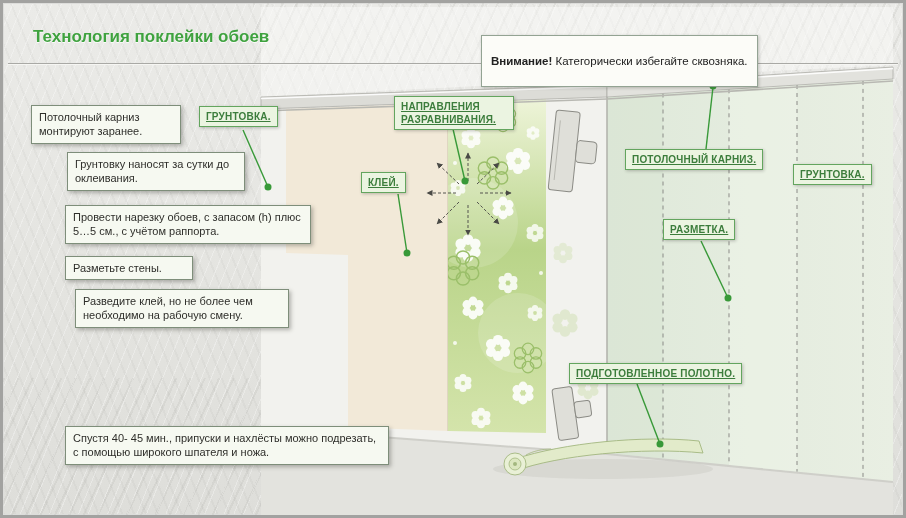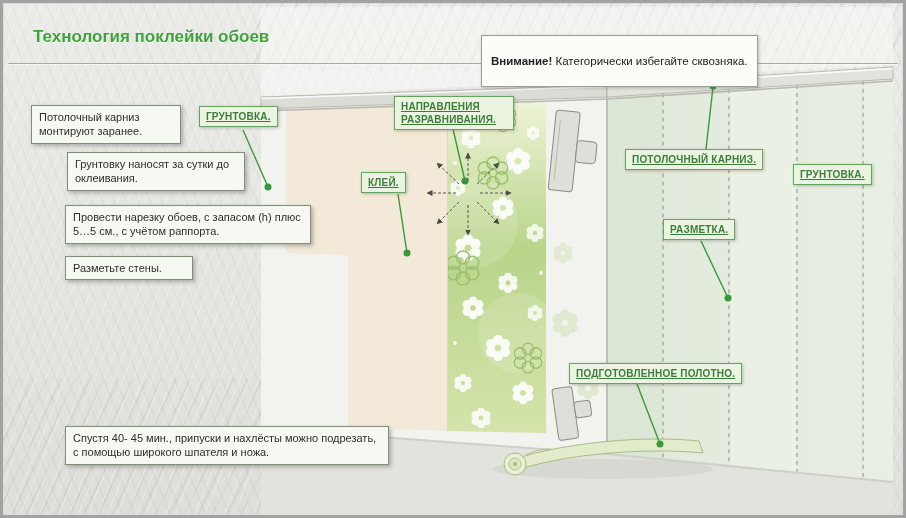--- a/index.html
+++ b/index.html
@@ -202,20 +202,21 @@
   <h1 class="page-title">Технология поклейки обоев</h1>
   <div class="rule"></div>
   <div class="warning">
     <span class="warn-bold">Внимание!</span><span> Категорически избегайте сквозняка.</span>
   </div>
 
   <div class="step" style="left:28px;top:102px;width:134px">Потолочный карниз монтируют заранее.</div>
   <div class="step" style="left:64px;top:149px;width:162px">Грунтовку наносят за сутки до оклеивания.</div>
   <div class="step" style="left:62px;top:202px;width:230px">Провести нарезку обоев, с запасом (h) плюс 5…5 см., с учётом раппорта.</div>
   <div class="step" style="left:62px;top:253px;width:112px">Разметьте стены.</div>
+  <div class="step" style="left:72px;top:286px;width:198px">Разведите клей, но не более чем необходимо на рабочую смену.</div>
   <div class="step" style="left:62px;top:423px;width:308px">Спустя 40- 45 мин., припуски и нахлёсты можно подрезать, с помощью широкого шпателя и ножа.</div>
 
   <div class="callout" style="left:196px;top:103px">ГРУНТОВКА.</div>
   <div class="callout" style="left:358px;top:169px">КЛЕЙ.</div>
   <div class="callout wrap" style="left:391px;top:93px">НАПРАВЛЕНИЯ РАЗРАВНИВАНИЯ.</div>
   <div class="callout" style="left:622px;top:146px">ПОТОЛОЧНЫЙ КАРНИЗ.</div>
   <div class="callout" style="left:790px;top:161px">ГРУНТОВКА.</div>
   <div class="callout" style="left:660px;top:216px">РАЗМЕТКА.</div>
   <div class="callout" style="left:566px;top:360px">ПОДГОТОВЛЕННОЕ ПОЛОТНО.</div>
 

